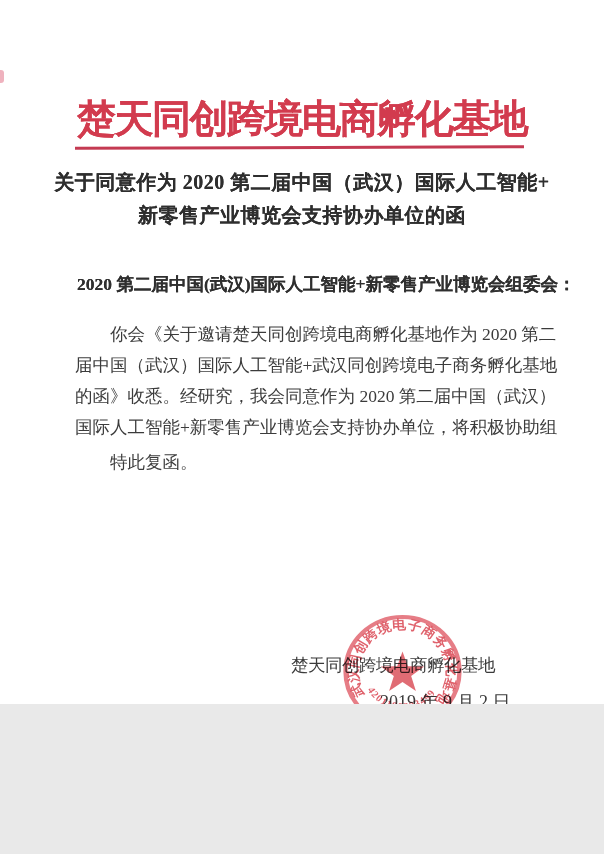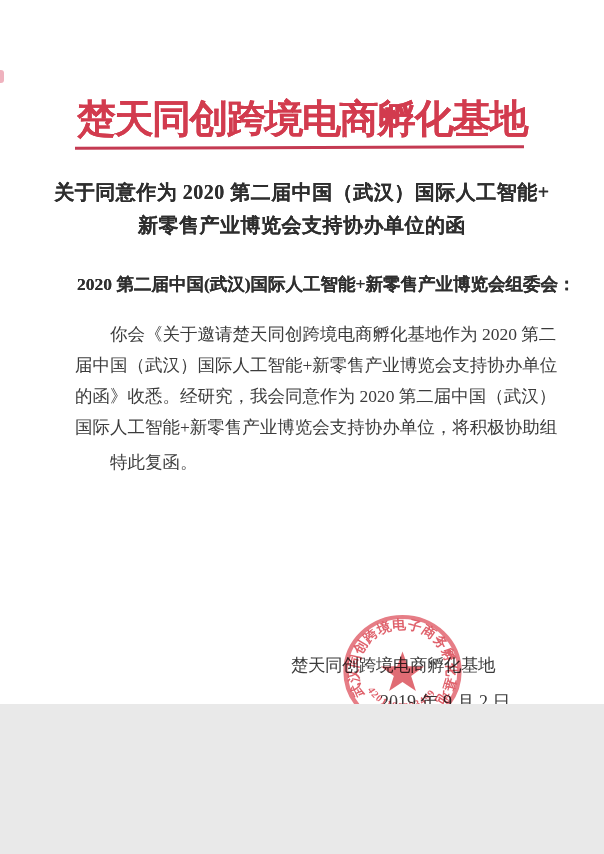--- a/index.html
+++ b/index.html
@@ -36,21 +36,21 @@
   }
   .letterhead-rule {
     position: absolute;
     left: 75px; top: 146px;
     width: 449px; height: 3px;
     background: #c43a52;
     transform: rotate(-0.2deg);
   }
   .subject {
     position: absolute;
-    left: 0; top: 176px;
+    left: 0; top: 166px;
     width: 100%;
     text-align: center;
     font-weight: 700;
     color: #2e2e2e;
     font-size: 20px;
     line-height: 33px;
     letter-spacing: .5px;
     text-shadow: 0 0 .5px #2e2e2e;
   }
   .salutation {
@@ -118,21 +118,21 @@
 
   <div class="subject">
     <div>关于同意作为 2020 第二届中国（武汉）国际人工智能+</div>
     <div>新零售产业博览会支持协办单位的函</div>
   </div>
 
   <div class="salutation">2020 第二届中国(武汉)国际人工智能+新零售产业博览会组委会：</div>
 
   <div class="body-block">
     <div class="body-line indent">你会《关于邀请楚天同创跨境电商孵化基地作为 2020 第二</div>
-    <div class="body-line">届中国（武汉）国际人工智能+新零售产业博览会支持协办单位</div>
+    <div class="body-line">届中国（武汉）国际人工智能+武汉同创跨境电子商务孵化基地</div>
     <div class="body-line">的函》收悉。经研究，我会同意作为 2020 第二届中国（武汉）</div>
     <div class="body-line">国际人工智能+新零售产业博览会支持协办单位，将积极协助组</div>
     <div class="body-line last-line closing-line">特此复函。</div>
   </div>
 
   <div class="sig-org">楚天同创跨境电商孵化基地</div>
 
   <div class="sig-date">2019 年 9 月 2 日</div>
 
   <svg class="seal" viewBox="0 0 140 140" preserveAspectRatio="none">

